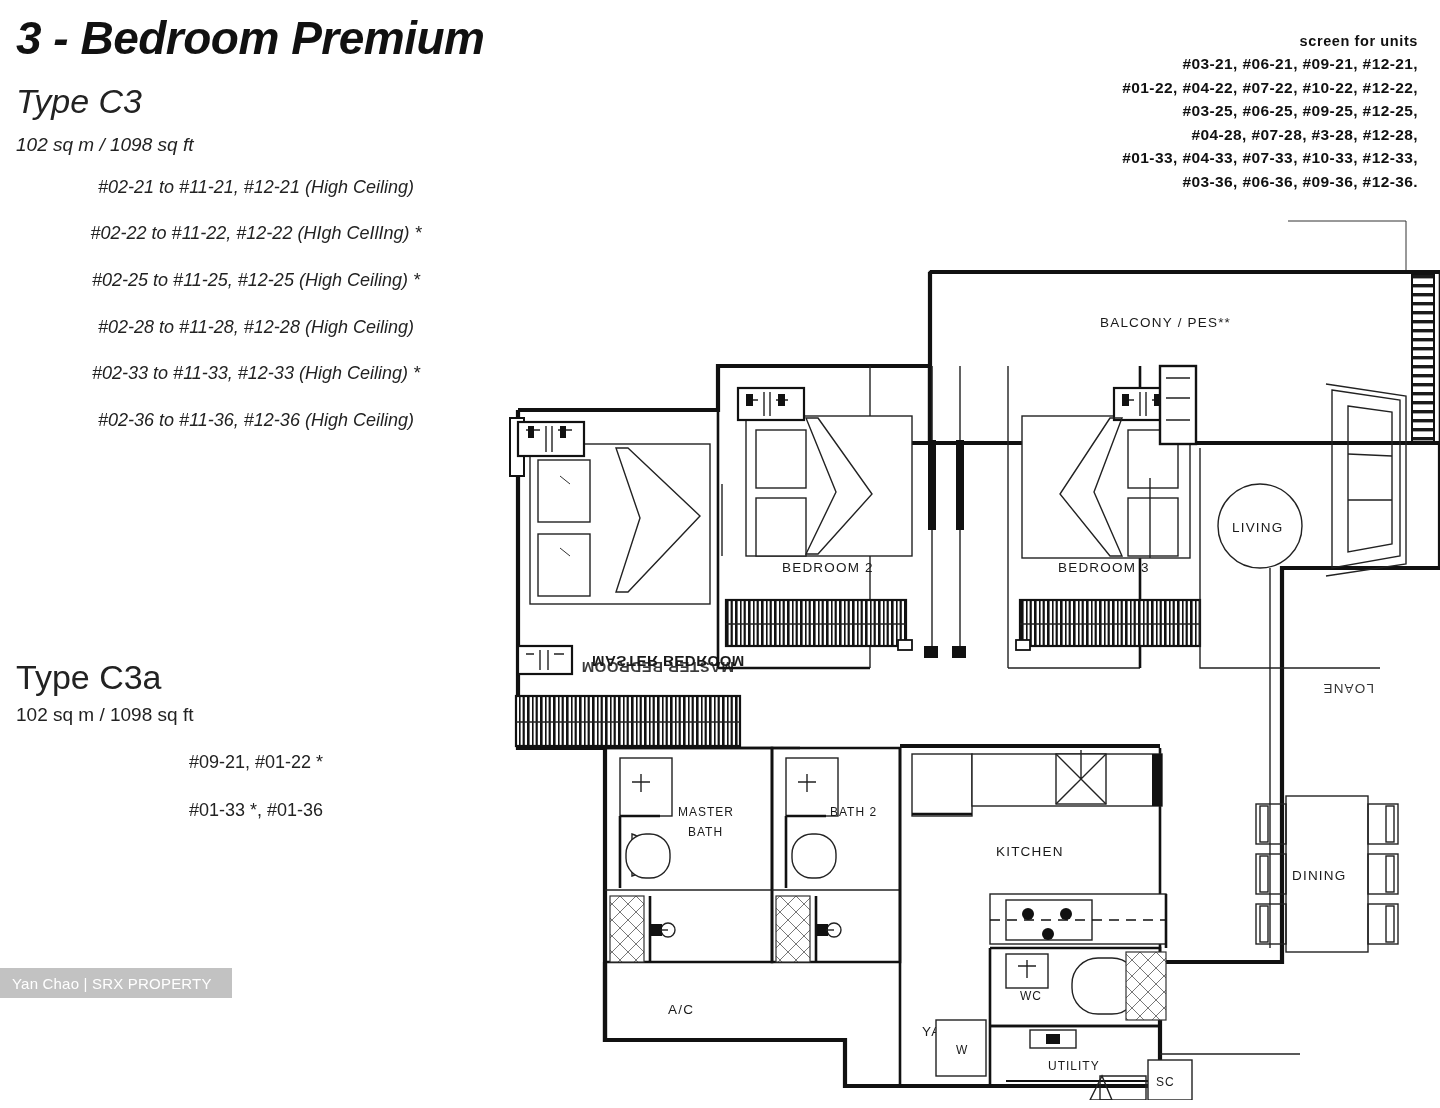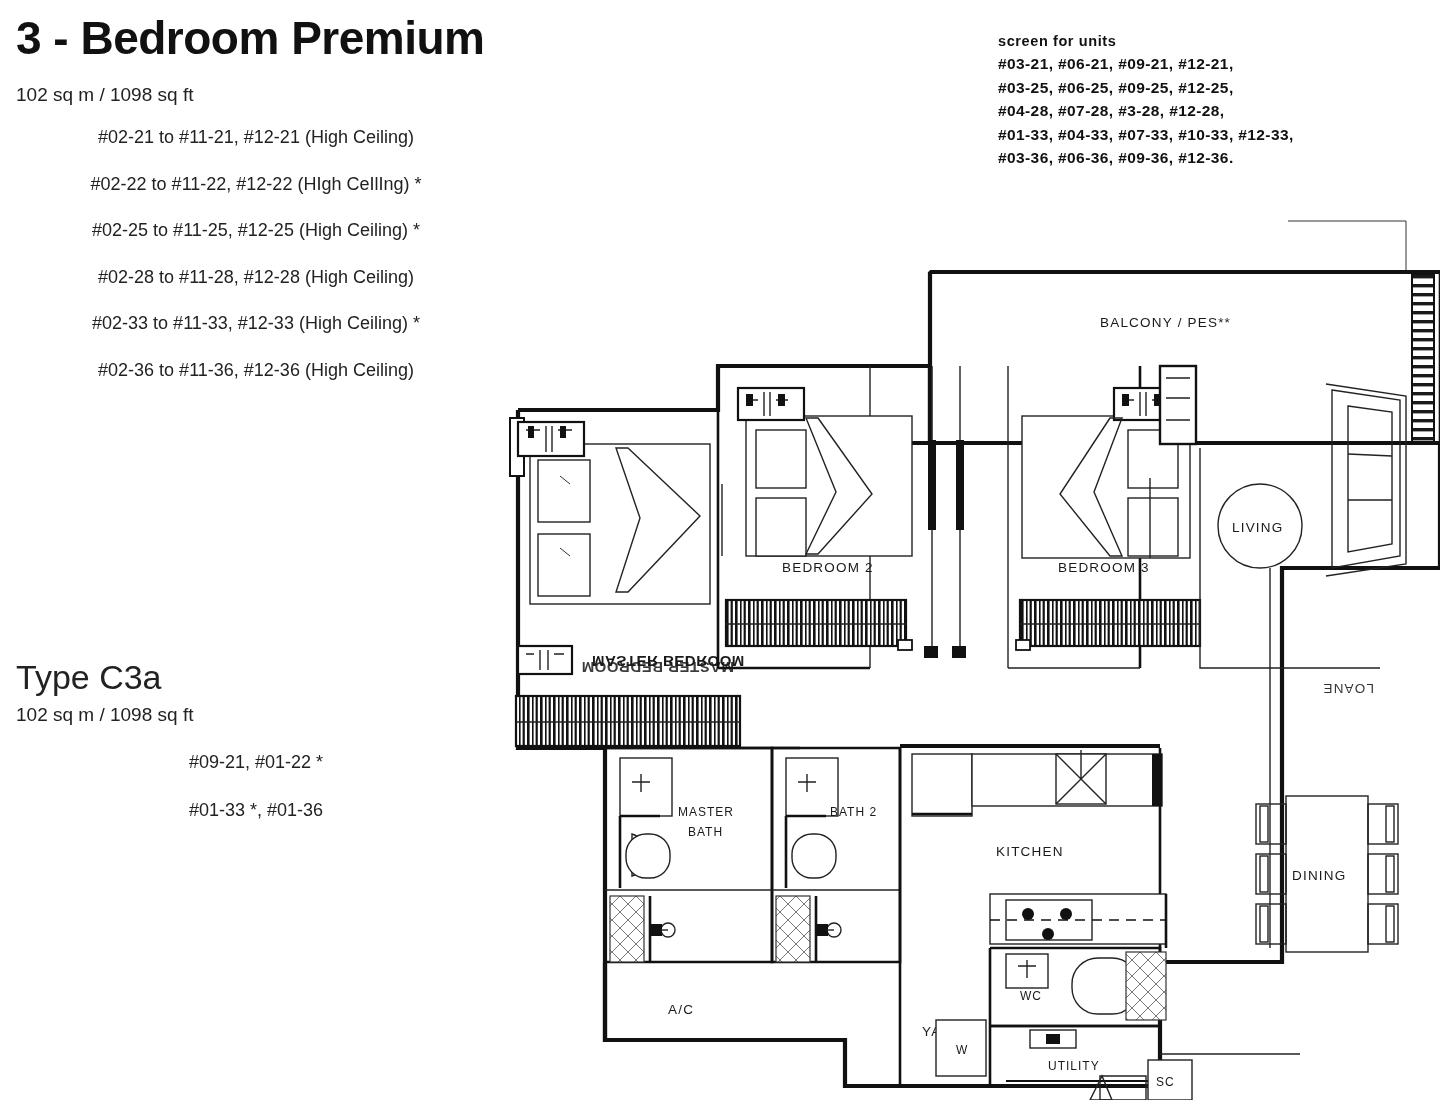--- a/index.html
+++ b/index.html
@@ -3,21 +3,21 @@
 <meta charset="utf-8">
 <style>
   html,body{margin:0;padding:0;background:#ffffff;}
   body{
     width:1440px;height:1108px;position:relative;overflow:hidden;
     font-family:"Liberation Sans", sans-serif;color:#111;
   }
   .stage{position:absolute;left:0;top:0;width:1440px;height:1108px;}
 
   
-  #info-panel{position:absolute;left:16px;top:14px;width:480px;}
+  #info-panel{position:absolute;left:16px;top:14px;width:480px;font-style:italic;}
   .title-main{
     font-size:46px;font-weight:700;letter-spacing:-0.5px;line-height:1.05;
     margin:0 0 22px 0;color:#111;
   }
   .type-heading{
     font-size:34px;font-weight:400;line-height:1.05;margin:0 0 14px 0;color:#222;
   }
   .area-line{font-size:19px;line-height:1.2;margin:0 0 20px 0;color:#222;}
   .unit-line{font-size:18px;line-height:1.2;margin:0 0 25px 0;color:#222;text-align:center;}
   #c3a-block{position:absolute;left:16px;top:660px;width:480px;}
@@ -32,20 +32,21 @@
     display:flex;align-items:center;padding-left:12px;box-sizing:border-box;
     letter-spacing:0.2px;
   }
 
   
   #screen-note{
     position:absolute;left:998px;top:30px;width:420px;
     font-family:"Liberation Sans", sans-serif;
     font-size:15.5px;font-weight:700;line-height:1.52;color:#111;
     letter-spacing:0.4px;
+    text-align:right;
   }
   #screen-note .hdr{font-weight:700;font-size:14.5px;letter-spacing:0.6px;}
   #screen-note .ln{white-space:nowrap;}
 
   
   #leader{position:absolute;left:1288px;top:216px;width:130px;height:60px;}
 
   
   #floorplan-svg{position:absolute;left:500px;top:248px;}
   #floorplan-svg text{
@@ -61,40 +62,45 @@
   .garble{font-size:15px;font-weight:700;fill:#2b2b2b;letter-spacing:0.5px;}
 </style>
 </head>
 <body>
 
 <div class="stage">
 
   <div id="info-panel">
     <h1 class="title-main">3 - Bedroom Premium</h1>
 
+    <h2 class="type-heading">Type C3</h2>
     <p class="area-line">102 sq m / 1098 sq ft</p>
     <p class="unit-line">#02-21 to #11-21, #12-21 (High Ceiling)</p>
     <p class="unit-line">#02-22 to #11-22, #12-22 (HIgh CeIlIng) *</p>
     <p class="unit-line">#02-25 to #11-25, #12-25 (High Ceiling) *</p>
     <p class="unit-line">#02-28 to #11-28, #12-28 (High Ceiling)</p>
     <p class="unit-line">#02-33 to #11-33, #12-33 (High Ceiling) *</p>
     <p class="unit-line">#02-36 to #11-36, #12-36 (High Ceiling)</p>
   </div>
 
   <div id="c3a-block">
     <h2 class="type-heading">Type C3a</h2>
     <p class="area-line">102 sq m / 1098 sq ft</p>
     <p class="unit-line">#09-21, #01-22 *</p>
     <p class="unit-line">#01-33 *, #01-36</p>
   </div>
 
+  <div id="watermark">
+    <span>Yan Chao | SRX PROPERTY</span>
+  </div>
 
   <div id="screen-note">
     <div class="hdr">screen for units</div>
     <div class="ln">#03-21, #06-21, #09-21, #12-21,</div>
+    <div class="ln">#01-22, #04-22, #07-22, #10-22, #12-22,</div>
     <div class="ln">#03-25, #06-25, #09-25, #12-25,</div>
     <div class="ln">#04-28, #07-28, #3-28, #12-28,</div>
     <div class="ln">#01-33, #04-33, #07-33, #10-33, #12-33,</div>
     <div class="ln">#03-36, #06-36, #09-36, #12-36.</div>
   </div>
 
   <svg id="leader" viewBox="0 0 130 60">
     <path d="M0 5 L118 5 L118 58" class="w-hair"></path>
   </svg>
 

